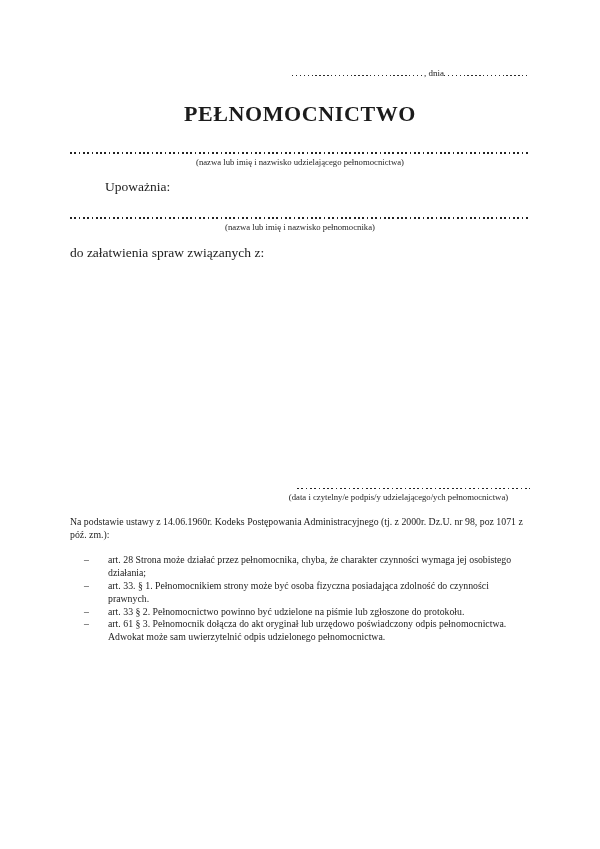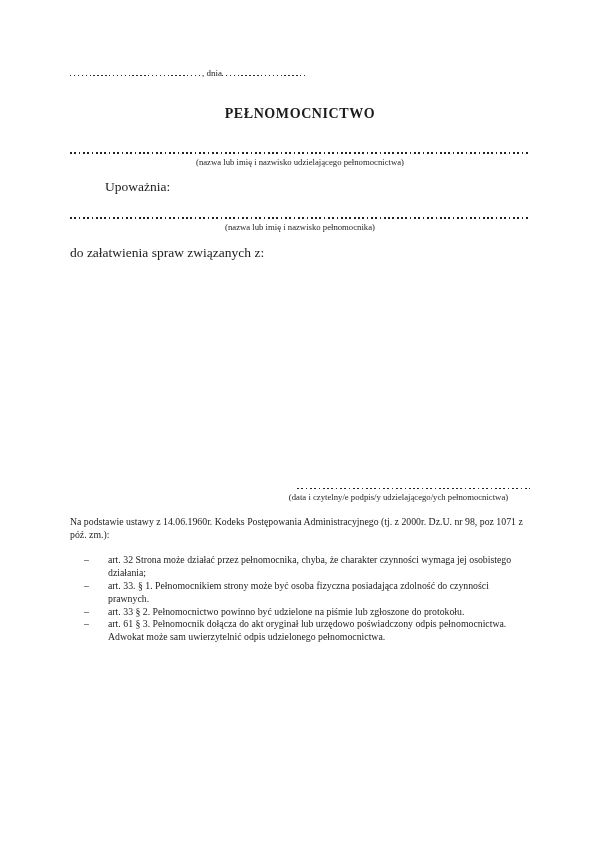--- a/index.html
+++ b/index.html
@@ -24,31 +24,32 @@
   .dotline-sm {
     display: inline-block;
     height: 1.5px;
     background-image: repeating-linear-gradient(to right, #2a2a2a 0, #2a2a2a 1.4px, transparent 1.4px, transparent 3.9px);
     align-self: flex-end;
     margin-bottom: 2px;
   }
   .date-row {
     margin-top: 68px;
     display: flex;
+    justify-content: flex-end;
     align-items: flex-end;
     font-size: 9px;
     line-height: 10px;
     white-space: pre;
   }
   .date-row .seg-left  { width: 132px; }
   .date-row .seg-right { width: 86px; }
   .doc-title {
     margin: 28px 0 16px 0;
     text-align: center;
-    font-size: 14px;
+    font-size: 22px;
     font-weight: bold;
     letter-spacing: 0.6px;
     line-height: 16px;
   }
   .caption {
     margin-top: 3px;
     text-align: center;
     font-size: 8.7px;
     line-height: 11px;
     color: #1f1f1f;
@@ -135,21 +136,21 @@
     <div class="dotline"></div>
     <div class="caption">(data i czytelny/e podpis/y udzielającego/ych pełnomocnictwa)</div>
   </div>
 
 
   <p class="legal-basis">Na podstawie ustawy z 14.06.1960r. Kodeks Postępowania Administracyjnego (tj. z 2000r. Dz.U. nr 98, poz 1071 z póź. zm.):</p>
 
   <div class="notice-list">
     <div class="notice-item">
       <span class="marker">–</span>
-      <span class="item-text">art. 32 Strona może działać przez pełnomocnika, chyba, że charakter czynności wymaga jej osobistego działania;</span>
+      <span class="item-text">art. 28 Strona może działać przez pełnomocnika, chyba, że charakter czynności wymaga jej osobistego działania;</span>
     </div>
     <div class="notice-item">
       <span class="marker">–</span>
       <span class="item-text">art. 33. § 1. Pełnomocnikiem strony może być osoba fizyczna posiadająca zdolność do czynności prawnych.</span>
     </div>
     <div class="notice-item">
       <span class="marker">–</span>
       <span class="item-text">art. 33 § 2. Pełnomocnictwo powinno być udzielone na piśmie lub zgłoszone do protokołu.</span>
     </div>
     <div class="notice-item">

